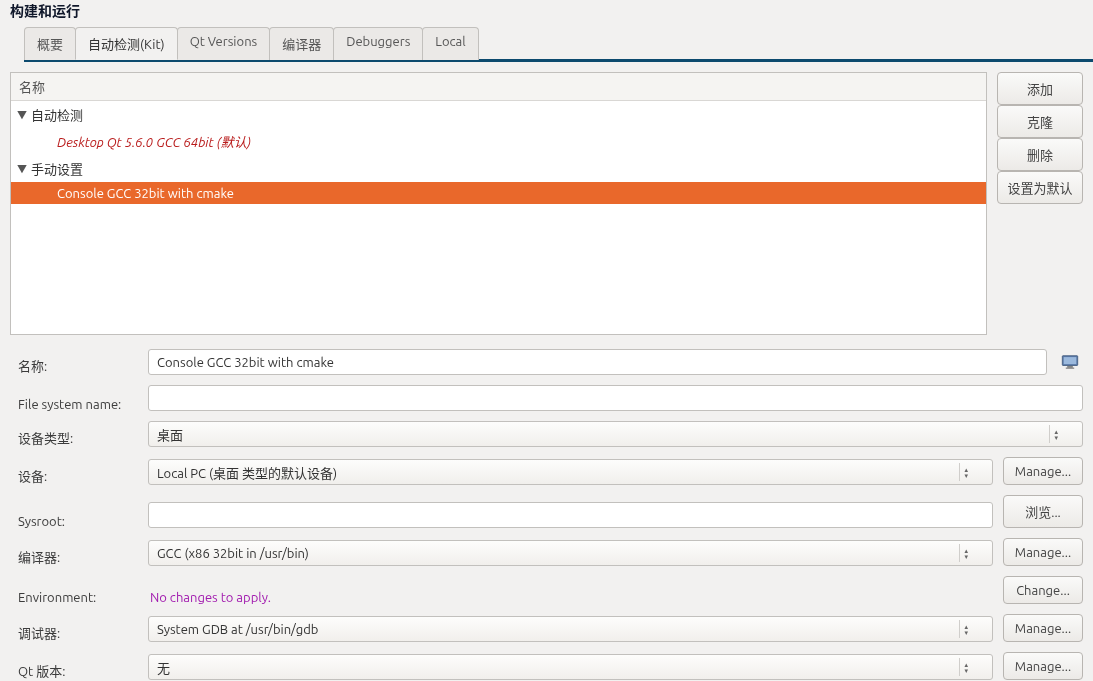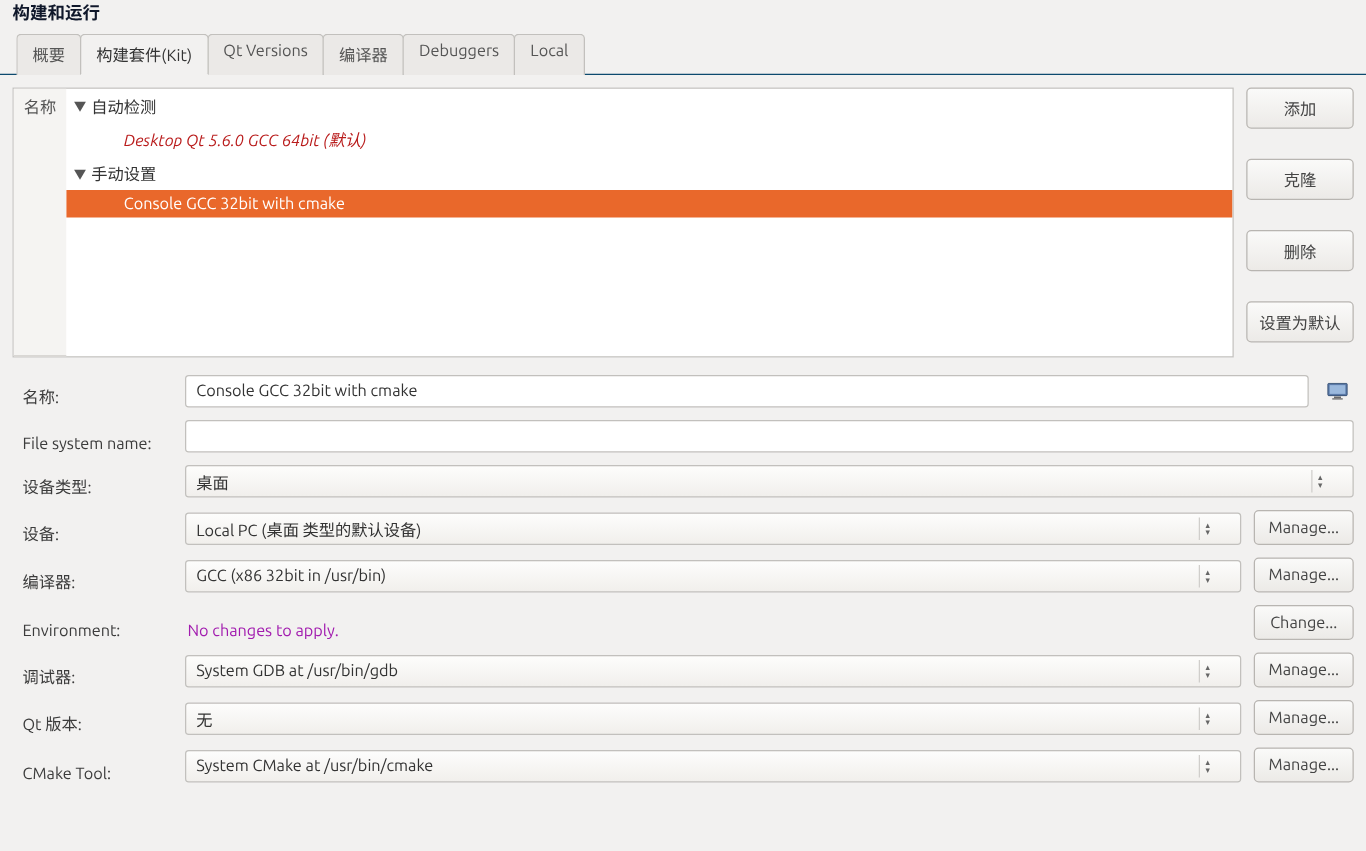--- a/index.html
+++ b/index.html
@@ -13,23 +13,24 @@
   overflow: hidden;
 }
 .window-title {
   font-weight: bold;
   color: #0f172a;
   padding: 0 10px 6px 10px;
   font-size: 14px;
 }
 .tabs {
   display: flex;
-  border-bottom: 1px solid #0c4a6e;
-  padding-left: 13px;
+  border-bottom: 3px solid #0c4a6e;
+  padding-left: 0;
   gap: 0;
+  margin-left: 24px;
 }
 .tab {
   padding: 6px 12px;
   border: 1px solid #c2c0bd;
   border-bottom: none;
   background: #ebe9e7;
   color: #555;
   border-radius: 4px 4px 0 0;
   position: relative;
   top: 1px;
@@ -44,23 +45,23 @@
 }
 .content-row {
   display: flex;
   gap: 10px;
   padding: 10px;
 }
 .tree-pane {
   flex: 1;
   border: 1px solid #c2c0bd;
   background: #fff;
-  height: 216px;
-  display: flex;
-  flex-direction: row;
+  height: 263px;
+  display: flex;
+  flex-direction: column;
 }
 .tree-header {
   background: #f5f4f2;
   border-bottom: 1px solid #d9d7d4;
   padding: 4px 8px;
   color: #555;
 }
 .tree-body {
   flex: 1;
   overflow: auto;
@@ -84,21 +85,21 @@
   color: #fff;
 }
 .disclosure {
   font-size: 10px;
   color: #555;
   width: 10px;
 }
 .side-buttons {
   display: flex;
   flex-direction: column;
-  gap: 24px;
+  gap: 0;
   width: 86px;
 }
 .btn {
   background: linear-gradient(#fafaf9, #eceae7);
   border: 1px solid #b8b5b1;
   border-radius: 4px;
   padding: 6px 8px;
   color: #444;
   text-align: center;
   cursor: pointer;
@@ -172,21 +173,21 @@
   padding-left: 2px;
 }
 </style>
 </head>
 <body>
 
 <div class="window-title">构建和运行</div>
 
 <div class="tabs">
   <div class="tab">概要</div>
-  <div class="tab active">构建套件(Kit)</div>
+  <div class="tab active">自动检测(Kit)</div>
   <div class="tab">Qt Versions</div>
   <div class="tab">编译器</div>
   <div class="tab">Debuggers</div>
   <div class="tab">Local</div>
 </div>
 
 <div class="content-row">
   <div class="tree-pane">
     <div class="tree-header">名称</div>
     <div class="tree-body">
@@ -240,20 +241,25 @@
 
   <div class="form-row">
     <div class="form-label">设备:</div>
     <div class="combo">
       <span>Local PC (桌面 类型的默认设备)</span>
       <span class="caret">▴<br>▾</span>
     </div>
     <div class="btn action-btn">Manage...</div>
   </div>
 
+  <div class="form-row">
+    <div class="form-label">Sysroot:</div>
+    <input class="text-input" value="" style="">
+    <div class="btn action-btn">浏览...</div>
+  </div>
 
   <div class="form-row">
     <div class="form-label">编译器:</div>
     <div class="combo">
       <span>GCC (x86 32bit in /usr/bin)</span>
       <span class="caret">▴<br>▾</span>
     </div>
     <div class="btn action-btn">Manage...</div>
   </div>
 

